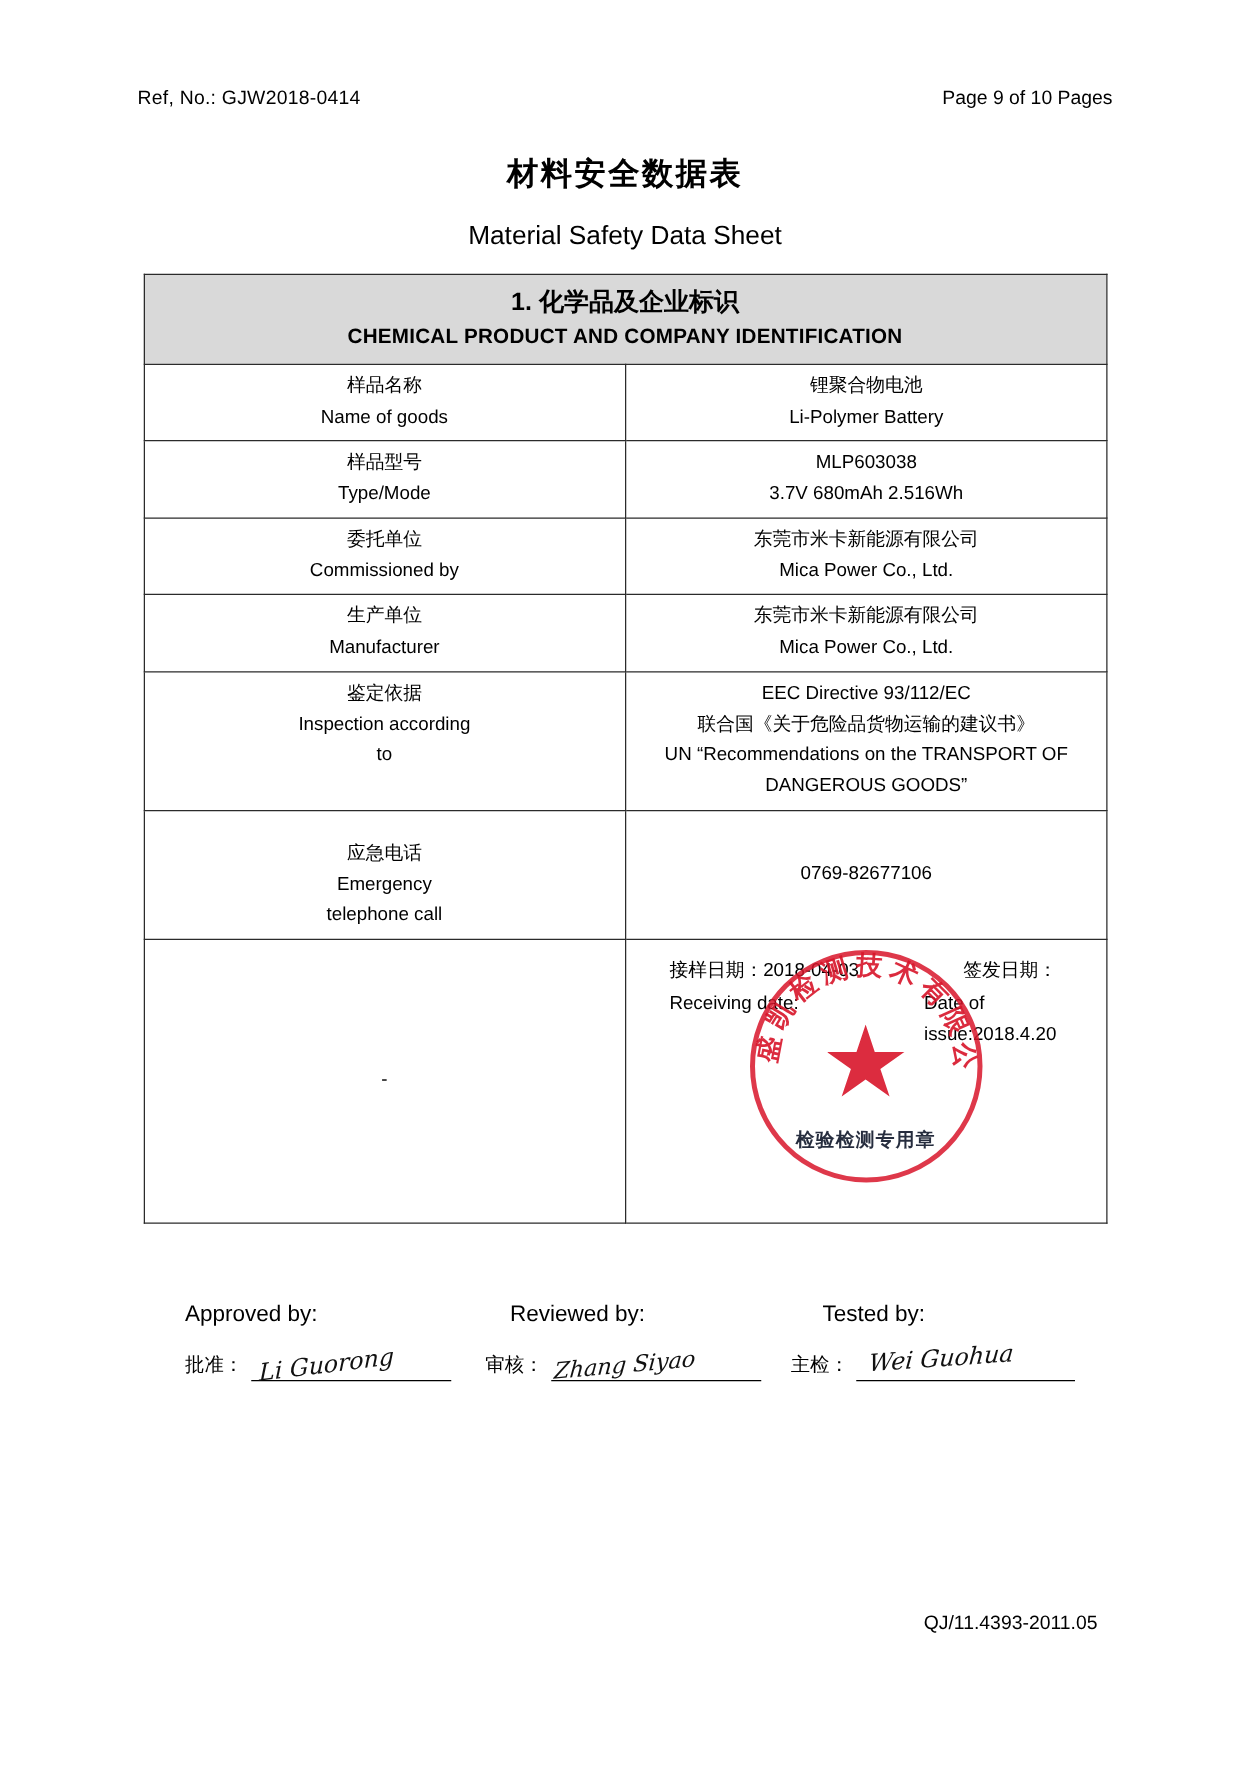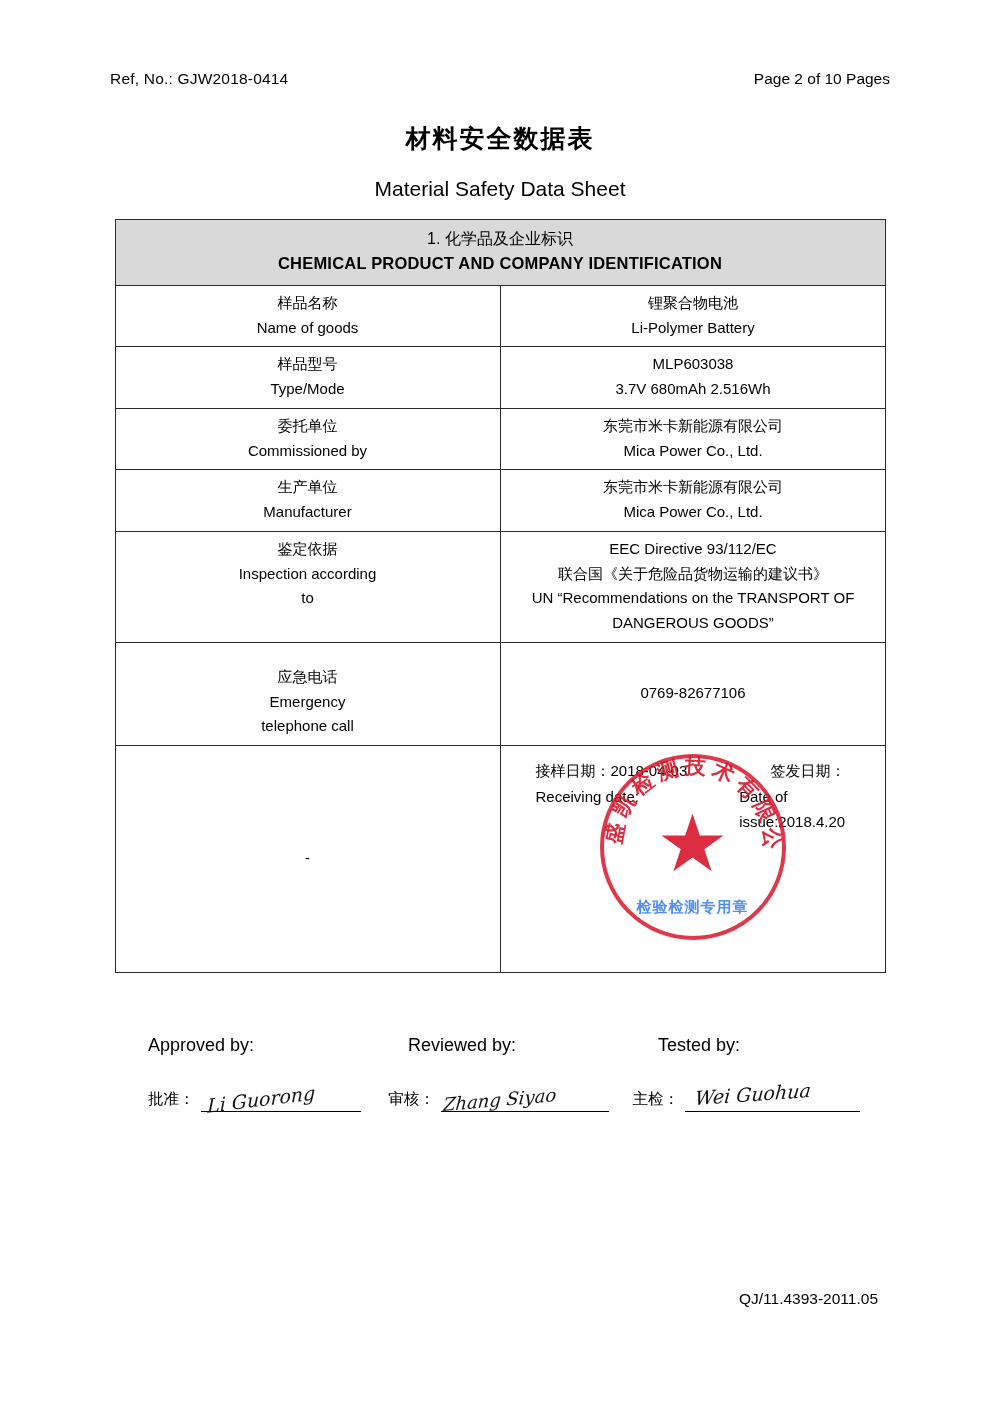--- a/index.html
+++ b/index.html
@@ -53,22 +53,22 @@
     border: 1px solid #2b2b2b;
     padding: 0;
     vertical-align: top;
   }
   .sec-head {
     background: #d9d9d9;
     text-align: center;
     padding: 7px 4px 9px 4px !important;
   }
   .sec-head .cn {
-    font-size: 16px;
-    font-weight: normal;
+    font-size: 20px;
+    font-weight: bold;
     line-height: 1.5;
   }
   .sec-head .en {
     font-size: 16.5px;
     font-weight: bold;
     line-height: 1.5;
     letter-spacing: 0.2px;
   }
   td.label {
     width: 177px;
@@ -131,41 +131,41 @@
     clip-path: polygon(50% 0%, 61.8% 35.5%, 100% 35.5%, 69% 57.5%, 80.9% 93%, 50% 71%, 19.1% 93%, 31% 57.5%, 0% 35.5%, 38.2% 35.5%);
     opacity: 0.9;
   }
   .seal svg { position: absolute; inset: 0; }
   .seal .bottom-text {
     position: absolute;
     left: 0;
     right: 0;
     bottom: 20px;
     text-align: center;
-    color: #3b82f6;
+    color: #0f172a;
     font-size: 15px;
     font-weight: bold;
     letter-spacing: 1px;
     opacity: 0.9;
   }
   .sign-area {
     margin-top: 62px;
     padding: 0 30px 0 38px;
   }
   .sign-head {
     display: flex;
     font-size: 18px;
   }
   .sign-head span { display: block; }
   .s1 { width: 260px; }
   .s2 { width: 250px; }
   .s3 { width: auto; }
   .sign-line-row {
     display: flex;
-    margin-top: 21px;
+    margin-top: 8px;
     align-items: flex-end;
   }
   .sign-unit { display: flex; align-items: flex-end; }
   .sign-unit .cn {
     font-size: 15.5px;
     white-space: nowrap;
     padding-bottom: 2px;
   }
   .sign-unit .rule {
     position: relative;
@@ -198,21 +198,21 @@
     font-size: 15.5px;
   }
 </style>
 </head>
 <body>
 
 <div class="page">
 
   <div class="header-row">
     <div class="ref">Ref, No.: GJW2018-0414</div>
-    <div class="pg">Page 2 of 10 Pages</div>
+    <div class="pg">Page 9 of 10 Pages</div>
   </div>
 
   <div class="title-cn">材料安全数据表</div>
   <div class="title-en">Material Safety Data Sheet</div>
 
   <table class="msds">
     <tbody>
         <tr>
       <td class="sec-head" colspan="2">
         <div class="cn">1. 化学品及企业标识</div>

